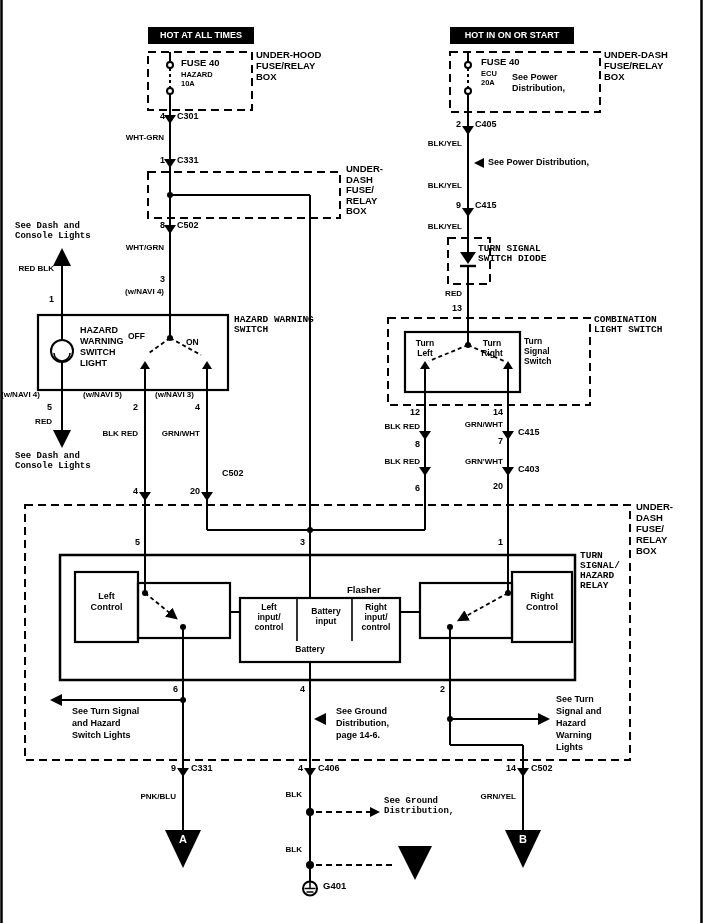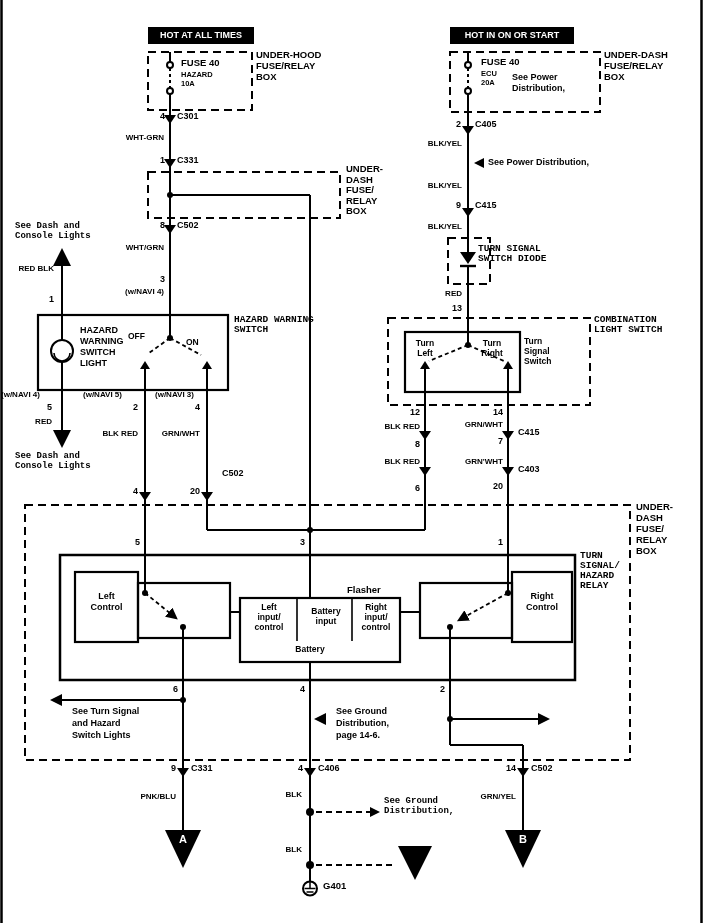--- a/index.html
+++ b/index.html
@@ -328,20 +328,25 @@
   <div class="lbl ra" style="left:152px;top:684px;width:26px">6</div>
   <div class="lbl ra" style="left:279px;top:684px;width:26px">4</div>
   <div class="lbl ra" style="left:419px;top:684px;width:26px">2</div>
 
   <div class="lbl lh12" style="left:72px;top:705px">See Turn Signal
 and Hazard
 Switch Lights</div>
   <div class="lbl lh12" style="left:336px;top:705px">See Ground
 Distribution,
 page 14-6.</div>
+  <div class="lbl lh12" style="left:556px;top:693px">See Turn
+Signal and
+Hazard
+Warning
+Lights</div>
 
   <div class="lbl ra" style="left:146px;top:763px;width:30px">9</div>
   <div class="lbl" style="left:191px;top:763px">C331</div>
   <div class="lbl ra s8" style="left:130px;top:792px;width:46px">PNK/BLU</div>
   <div class="lbl ctr wht" style="left:165px;top:834px;width:36px;font-size:11px">A</div>
   <div class="lbl ra" style="left:275px;top:763px;width:28px">4</div>
   <div class="lbl" style="left:318px;top:763px">C406</div>
   <div class="lbl ra s8" style="left:276px;top:790px;width:26px">BLK</div>
   <div class="lbl lh115" style="left:384px;top:796px">See Ground
 Distribution,</div>

